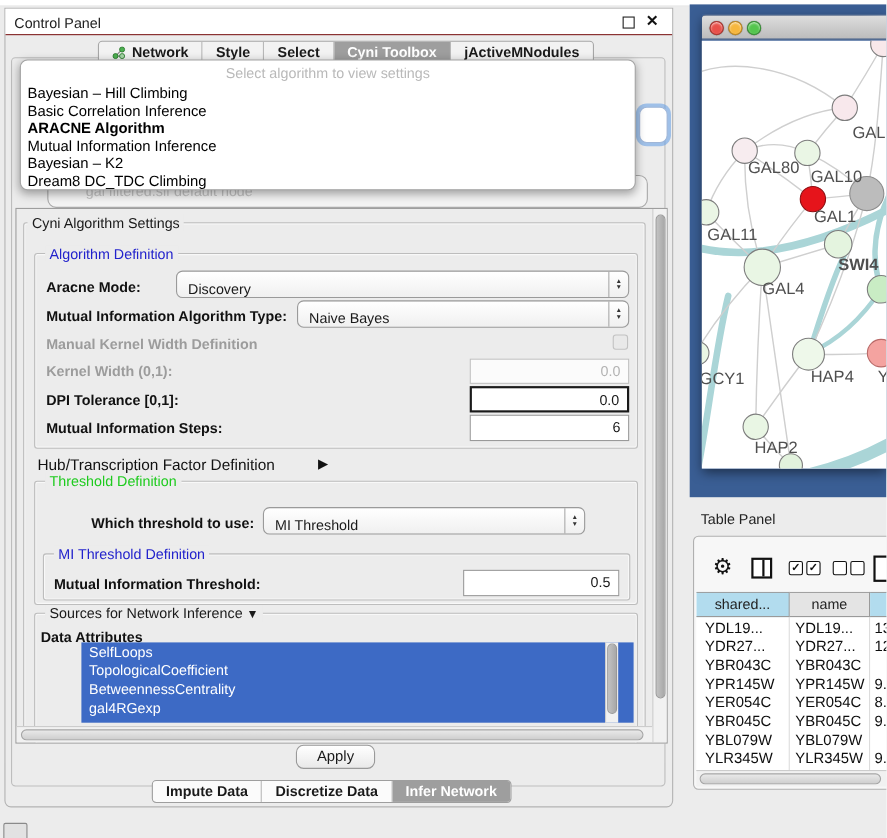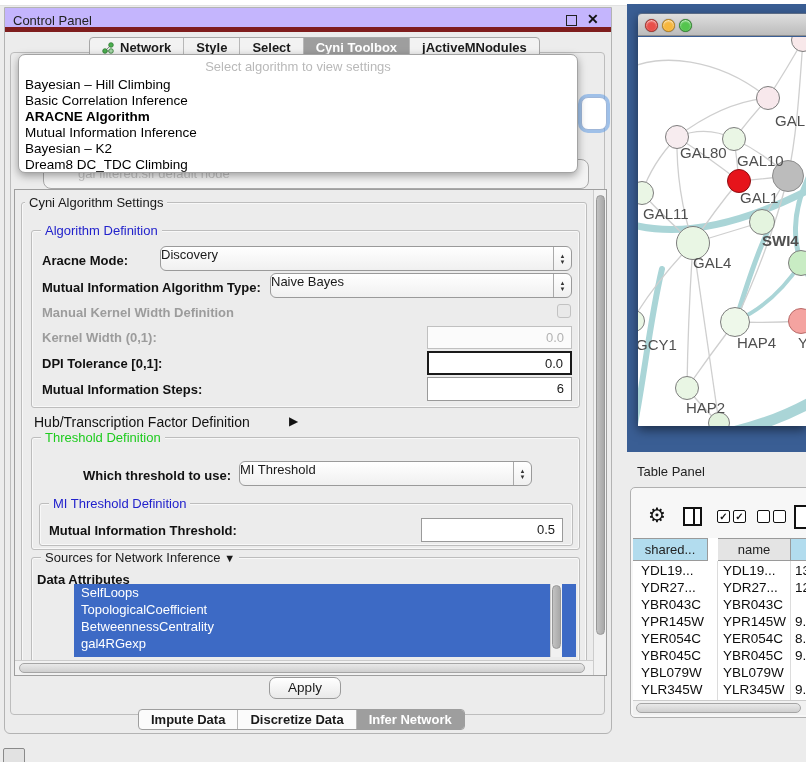--- a/index.html
+++ b/index.html
@@ -9,22 +9,22 @@
     background:#ececec; font-family:"Liberation Sans", sans-serif; color:#1a1a1a;
   }
   .abs { position:absolute; }
 
   
   .top-strip { left:0; top:0; width:806px; height:6px; background:#ffffff; border-bottom:1px solid #e2e2e2; }
 
   
   .cp { left:4px; top:7px; width:608px; height:727px; background:#ececec;
         border:1px solid #b3b3b3; border-radius:0 0 6px 6px; }
-  .cp-titlebar { left:0; top:0; width:100%; height:24px; background:#c4b5fd;
-        border-bottom:5px solid #7f1d1d; }
+  .cp-titlebar { left:0; top:0; width:100%; height:24px; background:#ffffff;
+        border-bottom:1px solid #7f1d1d; }
   .cp-title { left:8px; top:5px; font-size:13px; color:#222; }
   .float-icon { left:561px; top:7px; width:11px; height:11px; border:1.8px solid #222; background:transparent; }
   .close-icon { left:582px; top:3px; font-size:14px; font-weight:bold; color:#111; }
 
   
   .inner-panel { left:5px; top:44px; width:595px; height:663px; border:1px solid #bdbdbd; border-radius:4px; }
 
   
   .tabs { left:84px; top:29px; height:21px; display:flex; border:1px solid #a7a7a7; border-radius:4px;
           background:#f2f2f2; overflow:hidden; font-size:13px; font-weight:600; }
@@ -49,21 +49,21 @@
 
   
   .scrollpane { left:9px; top:181px; width:593px; height:487px; border:1px solid #9e9e9e; background:#ececec; overflow:hidden; }
   .groupbox { border:1px solid #bdbdbd; border-radius:3px; box-shadow:inset 0 0 0 1px rgba(255,255,255,0.65); }
   .gtitle { position:absolute; background:#ececec; padding:0 4px; font-size:13px; z-index:2; white-space:nowrap; }
   .gtitle.blue { color:#2222cc; }
   .gtitle.green { color:#1ecb1e; }
   .lbl { font-size:13px; font-weight:bold; color:#111; white-space:nowrap; }
   .lbl.dis { color:#9c9c9c; }
   .combo { border:1px solid #9a9a9a; border-radius:6px; background:linear-gradient(#ffffff,#f0f0f0);
-           display:flex; align-items:flex-start; font-size:13px; }
+           display:flex; align-items:flex-end; font-size:13px; padding-left:10px; }
   .combo .stepper { margin-left:auto; height:100%; width:18px; border-left:1px solid #aaa;
            display:flex; flex-direction:column; align-items:center; justify-content:center; font-size:6px; color:#333; line-height:6px; }
   .field { background:#fff; border:1px solid #9a9a9a; font-size:13px; text-align:right; padding:3px 7px 0 7px; }
   .field.strong { border:2px solid #1a1a1a; }
   .field.dis { color:#b3b3b3; border:1px solid #c0c0c0; background:#fbfbfb; }
   .chk { width:14px; height:14px; border:1px solid #c2c2c2; border-radius:3px; background:#e9e9e9; }
   .hub { font-size:14px; color:#111; }
   .tri-right { display:inline-block; margin-left:8px; color:#111; font-size:12px; }
   .attr-list { background:#3d6ac5;margin-left:28px; }
   .attr-item { height:17px; line-height:17px; color:#ffffff; font-size:13px; padding-left:7px; white-space:nowrap; overflow:hidden; }
@@ -332,21 +332,21 @@
 
     <div class="abs gear" style="left:17px; top:15px;">⚙</div>
     <div class="abs col-icon" style="left:52px; top:19px;"></div>
     <div class="abs cb" style="left:86px; top:22px;">✓</div>
     <div class="abs cb" style="left:102px; top:22px;">✓</div>
     <div class="abs cb" style="left:126px; top:22px;"></div>
     <div class="abs cb" style="left:142px; top:22px;"></div>
     <div class="abs doc-icon" style="left:163px; top:17px;"></div>
 
     <div class="abs" style="left:2px; top:50px; width:196px; height:168px; background:#ffffff; overflow:hidden;">
-      <div class="th" style="left:0; width:75px; background:#b2dcee;">shared...</div>
+      <div class="th" style="left:0; width:85px; background:#b2dcee;">shared...</div>
       <div class="th" style="left:85px; width:73px; background:#e4e4e4;">name</div>
       <div class="th" style="left:158px; width:42px; background:#b2dcee;">A</div>
 
       <div class="abs" style="left:84px; top:23px; width:1px; height:145px; background:#dcdcdc;"></div>
       <div class="abs" style="left:157px; top:23px; width:1px; height:145px; background:#dcdcdc;"></div>
 
       <div class="trow" style="top:24px;">
           <span style="left:8px;">YDL19...</span>
           <span style="left:90px;">YDL19...</span>
           <span style="left:162px;">13</span>

